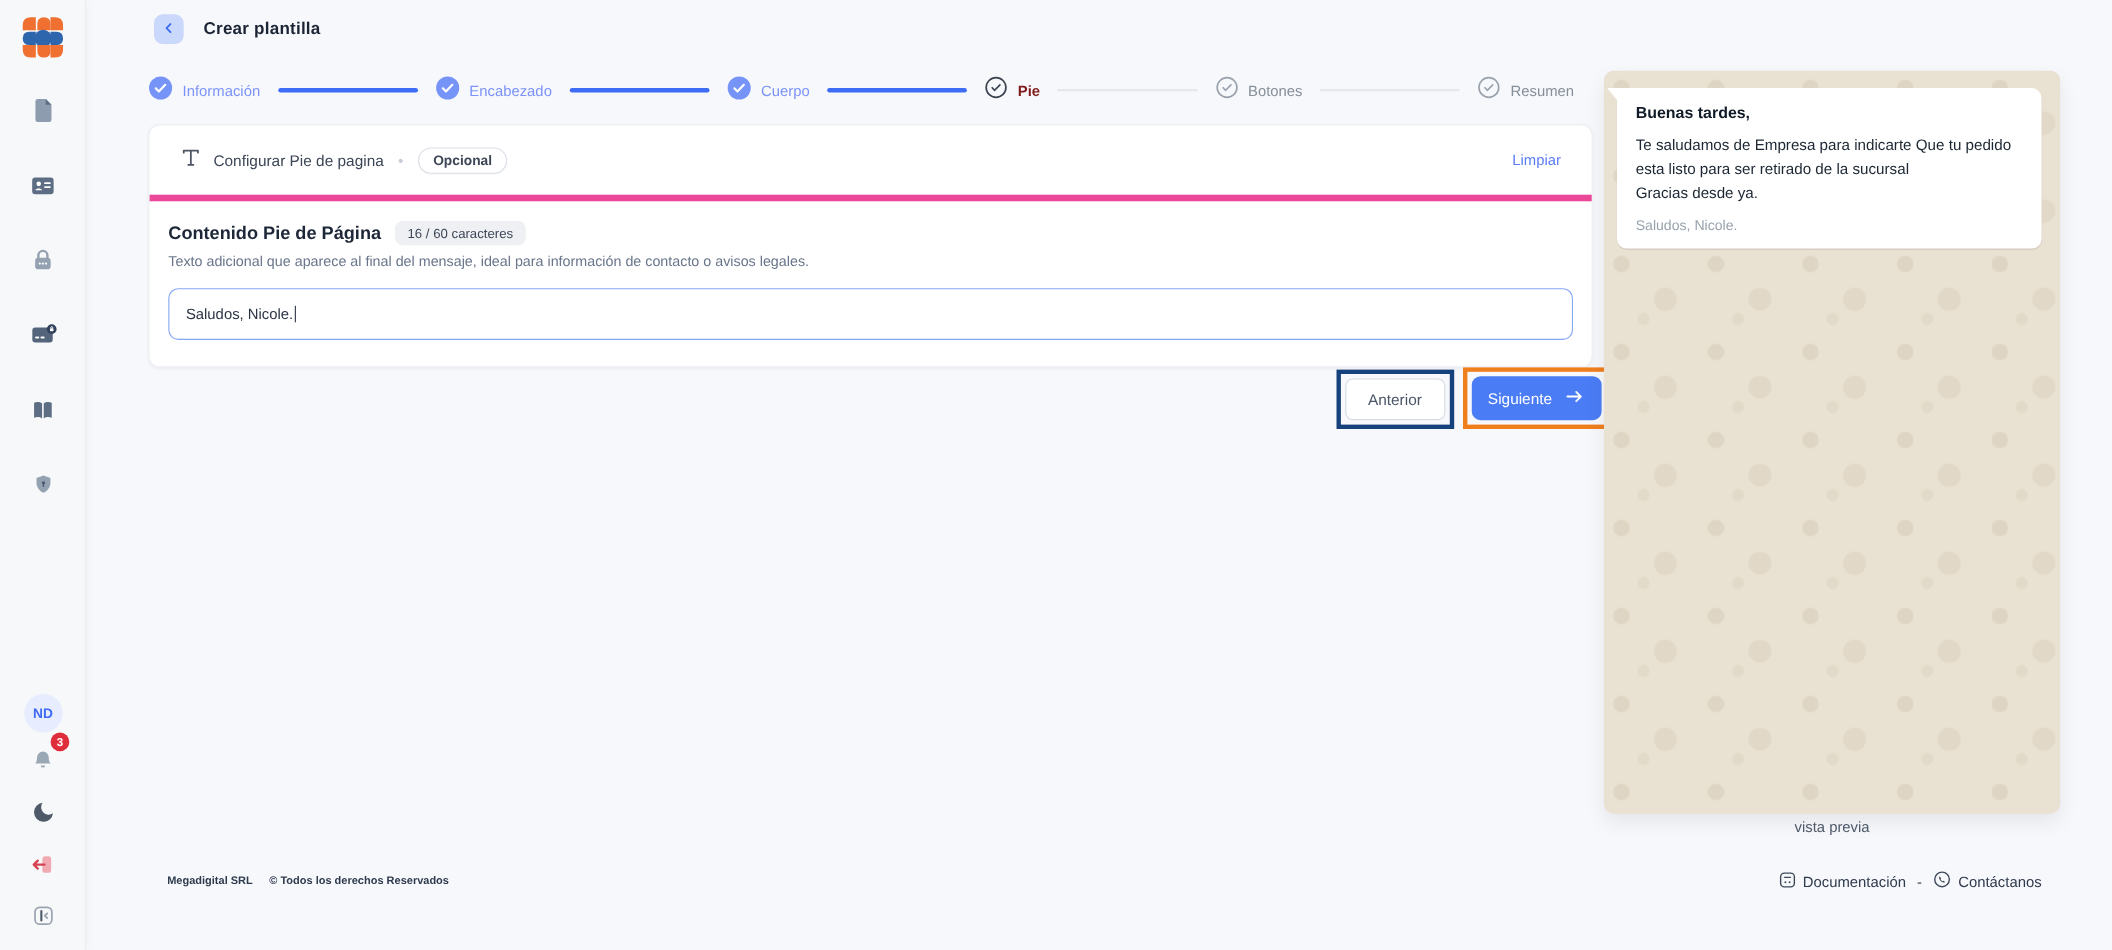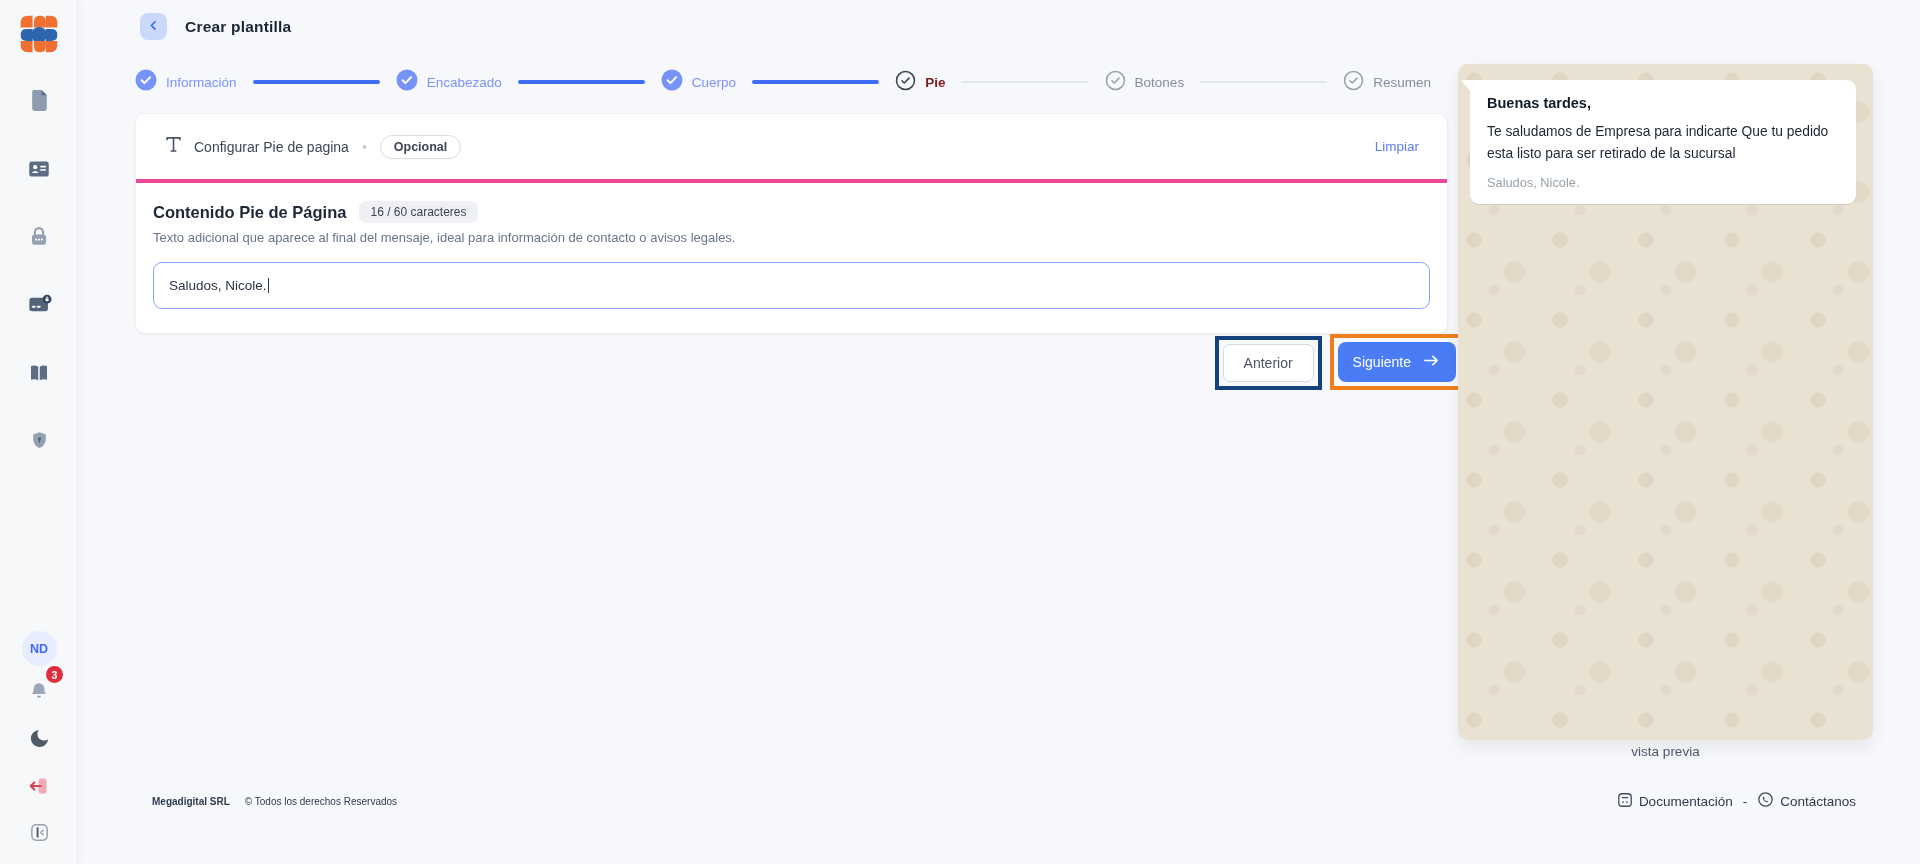--- a/index.html
+++ b/index.html
@@ -58,21 +58,21 @@
   .conn.pending { background:#e4e7ec; height:2.5px; }
 
   
   .card {
     position:absolute; left:135px; top:113px; width:1313px; height:221px;
     background:#fff; border:1px solid #eef0f4; border-radius:10px;
     box-shadow:0 1px 3px rgba(16,24,40,.05);
   }
   .card-head {
     height:69px; display:flex; align-items:center; justify-content:space-between;
-    padding:0 28px; border-bottom:4px solid #ec4899;
+    padding:0 28px; border-bottom:6px solid #ec4899;
   }
   .head-left { display:flex; align-items:center; gap:11px; }
   .tool-label { font-size:14px; color:#3c4656; }
   .dot-sep { color:#c6cdd6; font-size:14px; margin:0 2px; }
   .pill {
     border:1px solid #d9dee5; border-radius:999px; padding:4px 13px;
     font-size:12.5px; font-weight:600; color:#3c4656; background:#fff;
     box-shadow:0 1px 1px rgba(0,0,0,.03);
   }
   .clear-link { font-size:13.5px; color:#5b7cf7; cursor:pointer; background:none; border:0; }
@@ -126,21 +126,21 @@
   }
   .b-greeting { font-size:14.5px; font-weight:700; color:#101b27; margin-bottom:10px; }
   .b-body { font-size:13.8px; color:#1c2733; line-height:1.6; }
   .b-footer { font-size:12.8px; color:#97a2ac; margin-top:10px; }
   .preview-caption { position:absolute; left:1458px; top:744px; width:415px; text-align:center; font-size:13.5px; color:#4d5868; }
 
   
   .page-footer { position:absolute; left:152px; right:64px; top:791px; display:flex; justify-content:space-between; align-items:center; }
   .pf-left { display:flex; gap:15px; font-size:10px; color:#2e3a4d; align-items:flex-end; }
   .pf-company { font-weight:700; }
-  .pf-rights { font-weight:400; }
+  .pf-rights { font-weight:700; }
   .pf-right { display:flex; align-items:center; gap:8px; font-size:13.5px; color:#2e3a4d; }
   .pf-link { display:flex; align-items:center; gap:6px; cursor:pointer; background:none; border:0; font-size:13.5px; color:#2e3a4d; font-family:inherit; }
   .pf-sep { color:#2e3a4d; margin:0 2px; }
 </style>
 </head>
 <body>
 
 <div class="page">
 
   <div class="sidebar">
@@ -378,20 +378,21 @@
           </svg>
         </span>
       </button>
     </div>
   </div>
 
   <div class="preview">
     <div class="bubble">
       <div class="b-greeting">Buenas tardes,</div>
       <div class="b-body">Te saludamos de Empresa para indicarte Que tu pedido esta listo para ser retirado de la sucursal</div>
+      <div class="b-body">Gracias desde ya.</div>
       <div class="b-footer">Saludos, Nicole.</div>
     </div>
   </div>
   <div class="preview-caption">vista previa</div>
 
   <div class="page-footer">
     <div class="pf-left">
       <span class="pf-company">Megadigital SRL</span>
       <span class="pf-rights">© Todos los derechos Reservados</span>
     </div>

